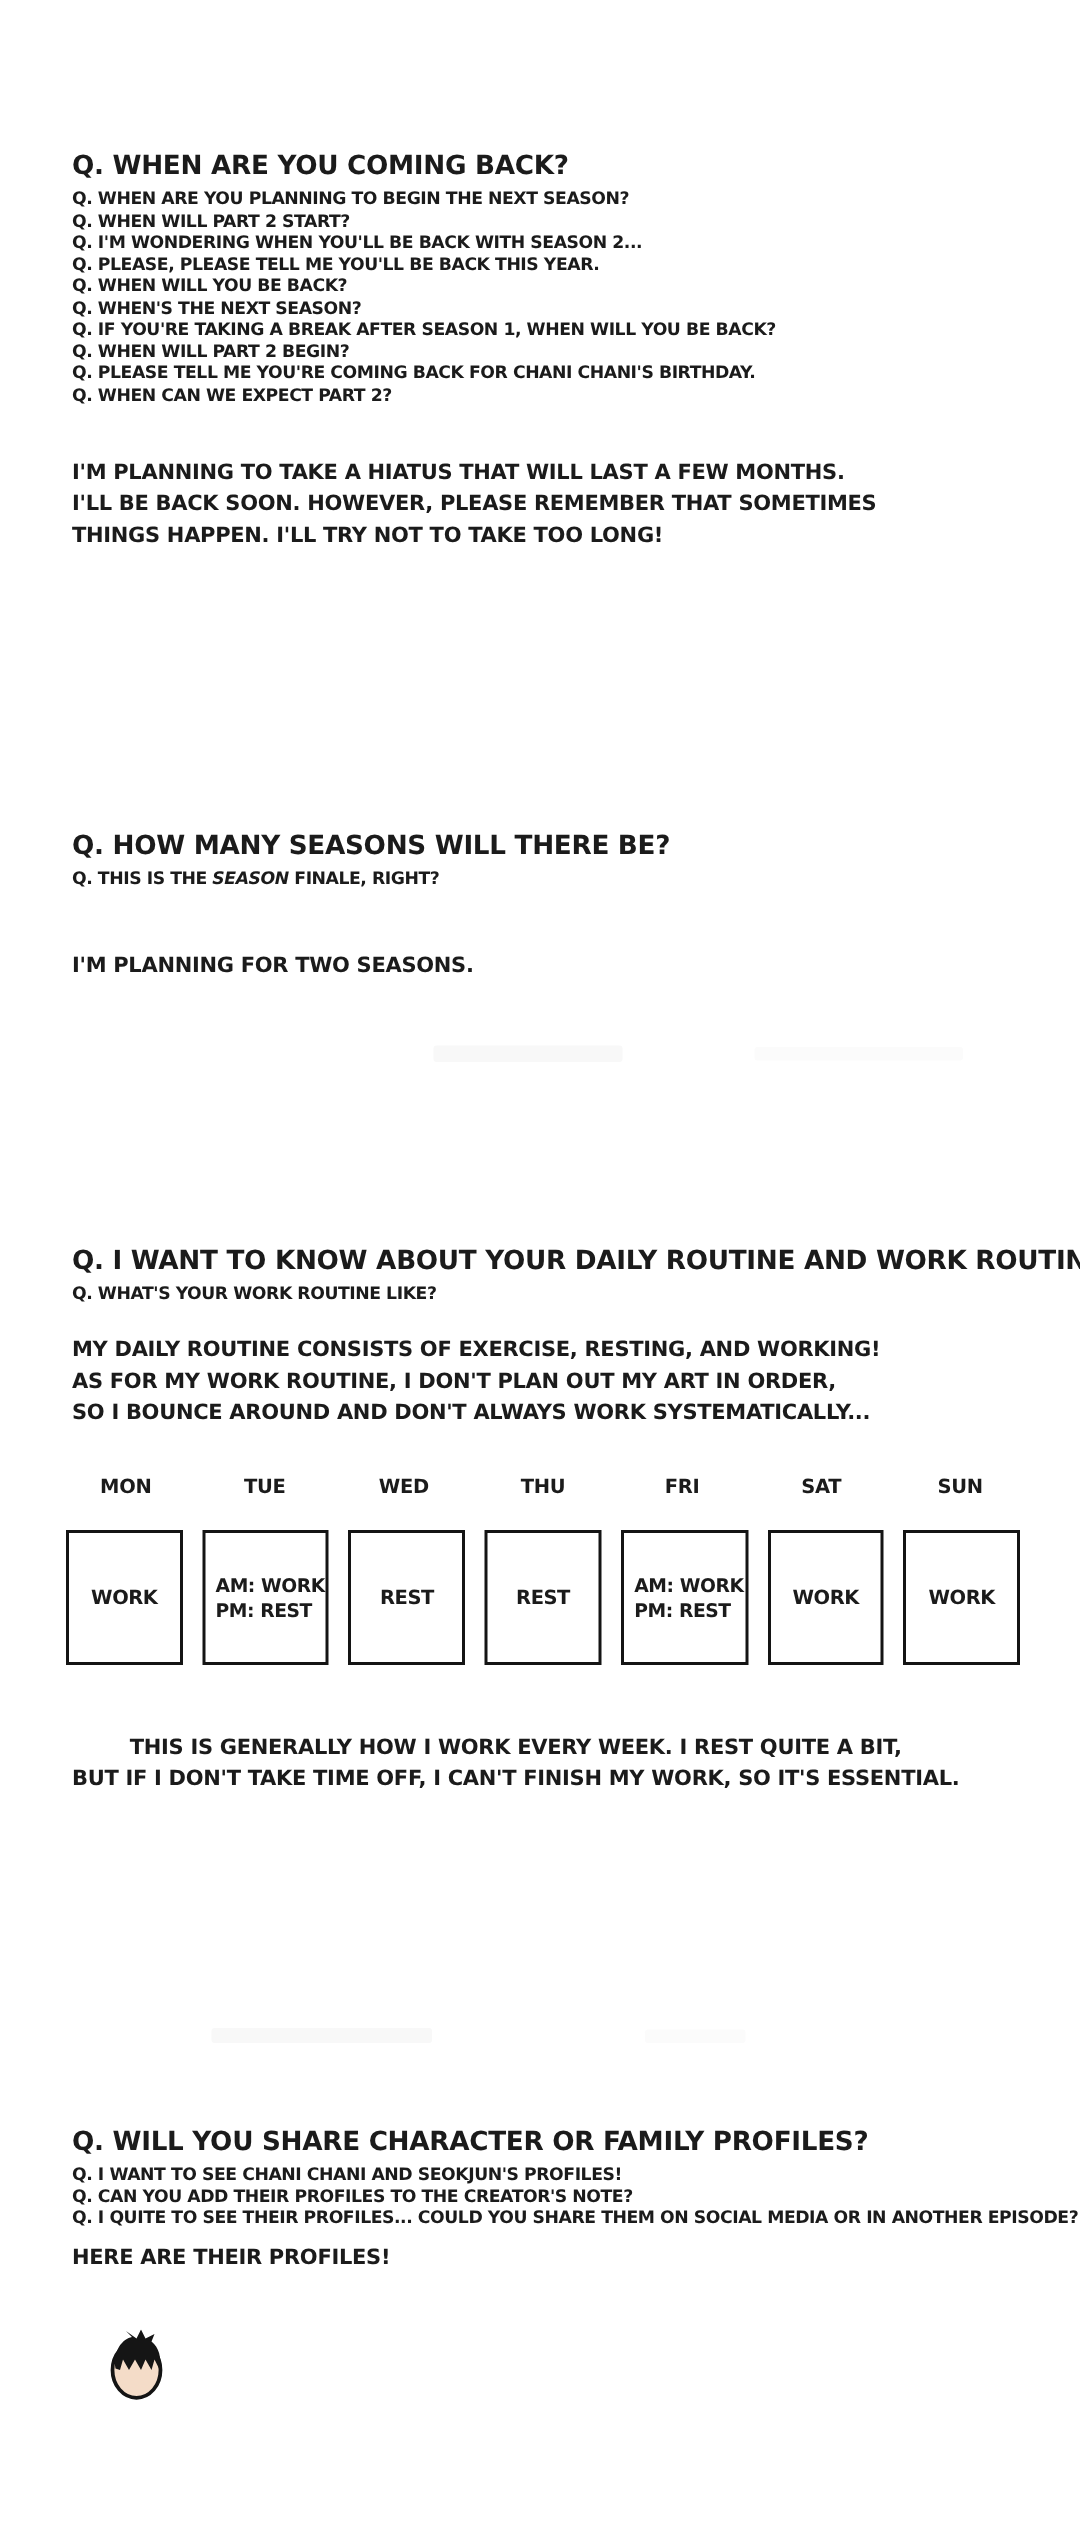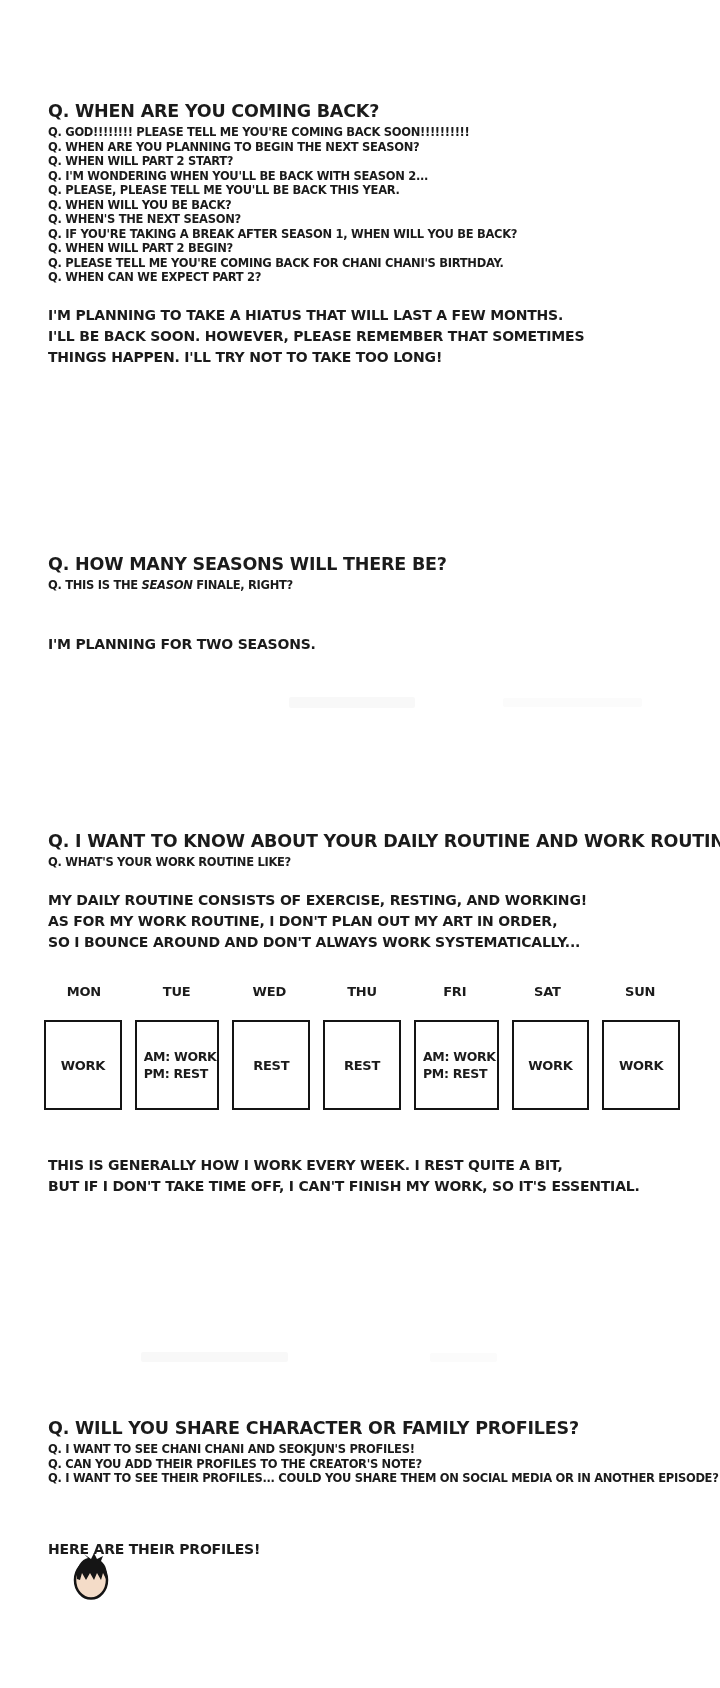--- a/index.html
+++ b/index.html
@@ -39,21 +39,20 @@
   .smudge { position:absolute; background:#f8f8f8; border-radius:2px; }
   .smudge.lighter { background:#fbfbfb; }
 </style>
 </head>
 <body>
 
 <div class="sheet">
 
   <div class="abs" style="left:48px; top:100px;">
     <div class="h">Q. WHEN ARE YOU COMING BACK?</div>
-    <div class="sub">Q. GOD!!!!!!!! PLEASE TELL ME YOU'RE COMING BACK SOON!!!!!!!!!!</div>
     <div class="sub">Q. WHEN ARE YOU PLANNING TO BEGIN THE NEXT SEASON?</div>
     <div class="sub">Q. WHEN WILL PART 2 START?</div>
     <div class="sub">Q. I'M WONDERING WHEN YOU'LL BE BACK WITH SEASON 2...</div>
     <div class="sub">Q. PLEASE, PLEASE TELL ME YOU'LL BE BACK THIS YEAR.</div>
     <div class="sub">Q. WHEN WILL YOU BE BACK?</div>
     <div class="sub">Q. WHEN'S THE NEXT SEASON?</div>
     <div class="sub">Q. IF YOU'RE TAKING A BREAK AFTER SEASON 1, WHEN WILL YOU BE BACK?</div>
     <div class="sub">Q. WHEN WILL PART 2 BEGIN?</div>
     <div class="sub">Q. PLEASE TELL ME YOU'RE COMING BACK FOR CHANI CHANI'S BIRTHDAY.</div>
     <div class="sub">Q. WHEN CAN WE EXPECT PART 2?</div>
@@ -118,36 +117,36 @@
       </div>
       <div class="sbox">
         <span>WORK</span>
       </div>
       <div class="sbox">
         <span>WORK</span>
       </div>
     </div>
   </div>
 
-  <div class="abs" style="left:48px; top:1155px;">
+  <div class="abs" style="left:48px; top:1155px;text-align:center;">
     <div class="ans">THIS IS GENERALLY HOW I WORK EVERY WEEK. I REST QUITE A BIT,</div>
     <div class="ans">BUT IF I DON'T TAKE TIME OFF, I CAN'T FINISH MY WORK, SO IT'S ESSENTIAL.</div>
   </div>
 
   <div class="smudge" style="left:141px; top:1352px; width:147px; height:10px;"></div>
   <div class="smudge lighter" style="left:430px; top:1353px; width:67px; height:9px;"></div>
 
   <div class="abs" style="left:48px; top:1403px;margin-top:14px;">
     <div class="h">Q. WILL YOU SHARE CHARACTER OR FAMILY PROFILES?</div>
     <div class="sub">Q. I WANT TO SEE CHANI CHANI AND SEOKJUN'S PROFILES!</div>
     <div class="sub">Q. CAN YOU ADD THEIR PROFILES TO THE CREATOR'S NOTE?</div>
-    <div class="sub">Q. I WANT TO SEE THEIR PROFILES... COULD YOU SHARE THEM ON SOCIAL MEDIA OR IN ANOTHER EPISODE?</div>
+    <div class="sub">Q. I QUITE TO SEE THEIR PROFILES... COULD YOU SHARE THEM ON SOCIAL MEDIA OR IN ANOTHER EPISODE?</div>
   </div>
 
-  <div class="abs" style="left:48px; top:1495px;margin-top:44px;">
+  <div class="abs" style="left:48px; top:1495px;">
     <div class="ans">HERE ARE THEIR PROFILES!</div>
   </div>
 
   <div class="abs" style="left:70px; top:1553px; width:42px; height:48px;">
     <svg width="42" height="48" viewBox="0 0 42 48">
       <ellipse cx="21" cy="27" rx="16" ry="18.5" fill="#f4dcc8" stroke="#141414" stroke-width="2.5"></ellipse>
       <path d="M7,26 C5,14 12,6 18,5 L14,1 L21,6 L24,0 L27,6 L33,3 L31,8 C36,12 38,19 36,26 L33,20 L31,27 L27,20 L24,27 L20,20 L16,27 L12,20 L10,27 Z" fill="#151515"></path>
     </svg>
   </div>
 

